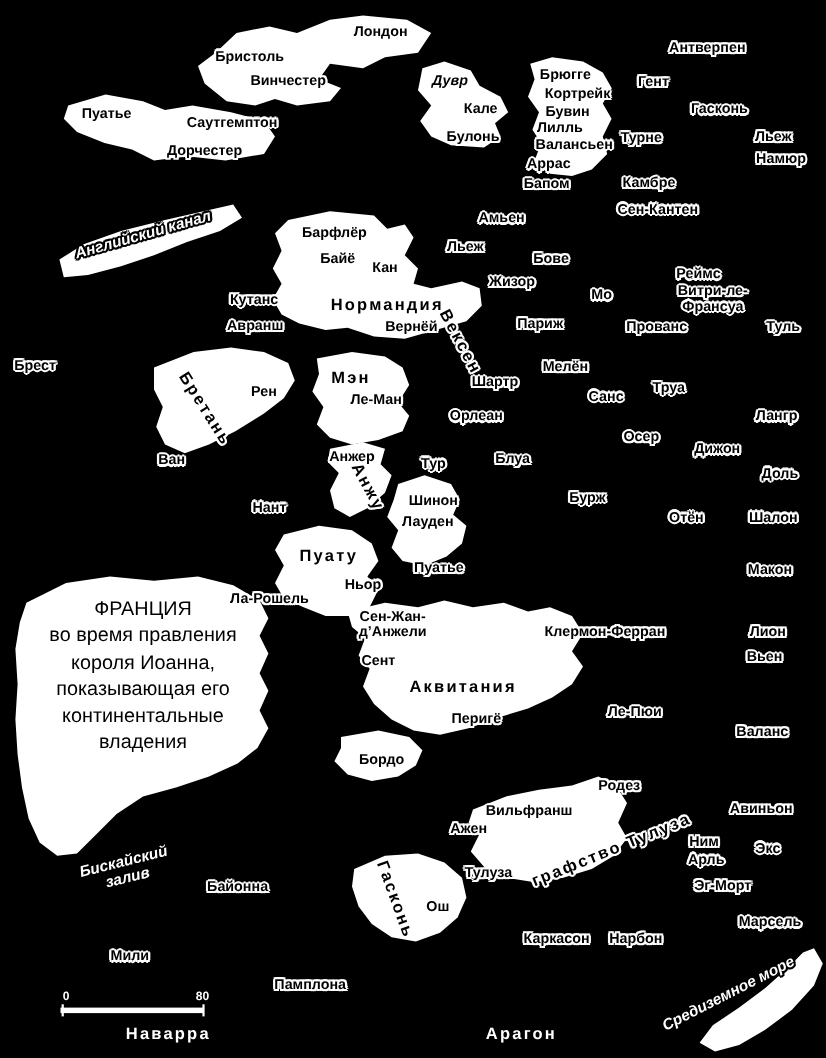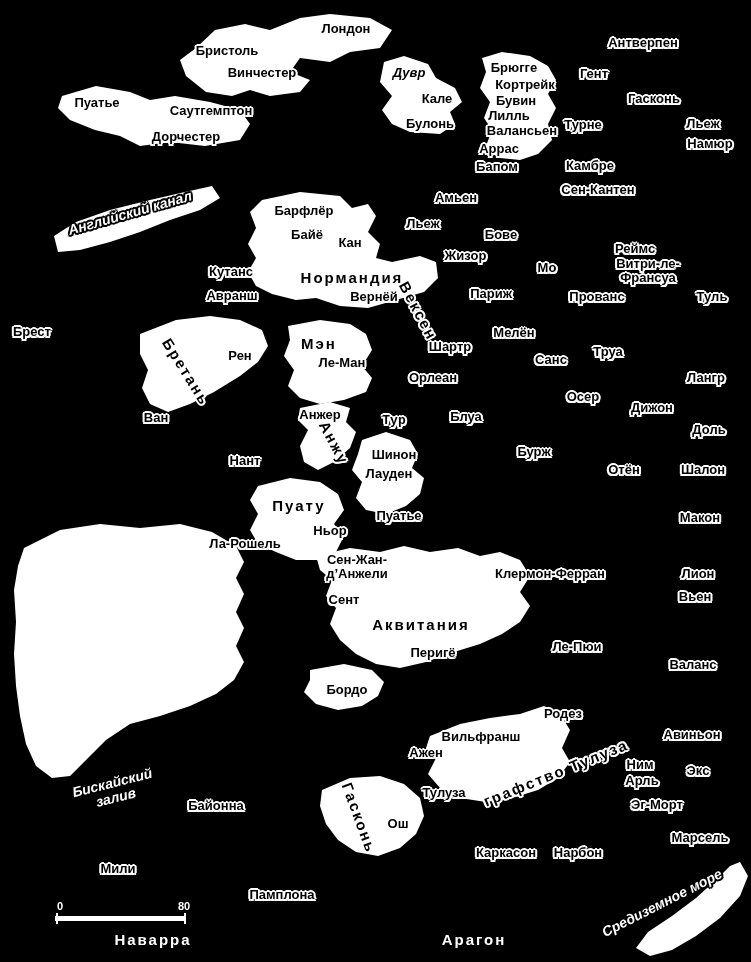--- a/index.html
+++ b/index.html
@@ -122,20 +122,26 @@
 
     <path fill="#ffffff" d="M740,862 L748,876 L740,896 L720,918 L696,936 L672,950 L650,956 L636,948 L648,932 L672,916 L696,898 L716,880 L730,866 Z"></path>
   </svg>
 
   <div class="scalebar"></div>
   <div class="scaletick" style="left:56px;"></div>
   <div class="scaletick" style="left:184px;"></div>
   <div class="lbl scale" style="left:60px; top:907px;">0</div>
   <div class="lbl scale" style="left:184px; top:907px;">80</div>
 
+  <div class="lbl title dark plaindark" style="left:130px; top:614px; width:210px;">ФРАНЦИЯ
+во время правления
+короля Иоанна,
+показывающая его
+континентальные
+владения</div>
 
   <div id="seas-layer">
       <div class="lbl sea" style="left: 130px; top: 213px; transform: translate(-50%, -50%) rotate(-16deg);">Английский канал</div>
       <div class="lbl sea" style="left: 114px; top: 790px; transform: translate(-50%, -50%) rotate(-14deg);">Бискайский
 залив</div>
       <div class="lbl sea" style="left: 662px; top: 903px; transform: translate(-50%, -50%) rotate(-27deg);">Средиземное море</div>
     </div>
   <div id="regions-layer">
       <div class="lbl region dark" style="left: 352px; top: 278px; transform: translate(-50%, -50%);">Нормандия</div>
       <div class="lbl region dark" style="left: 186px; top: 372px; transform: translate(-50%, -50%) rotate(58deg);">Бретань</div>
@@ -197,21 +203,21 @@
       <div class="lbl  dark" style="left: 450px; top: 347px; transform: translate(-50%, -50%);">Шартр</div>
       <div class="lbl  dark" style="left: 514px; top: 333px; transform: translate(-50%, -50%);">Мелён</div>
       <div class="lbl  dark" style="left: 551px; top: 360px; transform: translate(-50%, -50%);">Санс</div>
       <div class="lbl  dark" style="left: 608px; top: 352px; transform: translate(-50%, -50%);">Труа</div>
       <div class="lbl  dark" style="left: 433px; top: 378px; transform: translate(-50%, -50%);">Орлеан</div>
       <div class="lbl  dark" style="left: 583px; top: 397px; transform: translate(-50%, -50%);">Осер</div>
       <div class="lbl  dark" style="left: 706px; top: 378px; transform: translate(-50%, -50%);">Лангр</div>
       <div class="lbl  dark" style="left: 652px; top: 408px; transform: translate(-50%, -50%);">Дижон</div>
       <div class="lbl  dark" style="left: 156px; top: 418px; transform: translate(-50%, -50%);">Ван</div>
       <div class="lbl  dark" style="left: 320px; top: 415px; transform: translate(-50%, -50%);">Анжер</div>
-      <div class="lbl  dark" style="left: 394px; top: 421px; transform: translate(-50%, -50%); font-family: Liberation Mono, monospace;">Тур</div>
+      <div class="lbl  dark" style="left: 394px; top: 421px; transform: translate(-50%, -50%);">Тур</div>
       <div class="lbl  dark" style="left: 466px; top: 417px; transform: translate(-50%, -50%);">Блуа</div>
       <div class="lbl  dark" style="left: 709px; top: 430px; transform: translate(-50%, -50%);">Доль</div>
       <div class="lbl  dark" style="left: 245px; top: 461px; transform: translate(-50%, -50%);">Нант</div>
       <div class="lbl  dark" style="left: 394px; top: 455px; transform: translate(-50%, -50%);">Шинон</div>
       <div class="lbl  dark" style="left: 389px; top: 474px; transform: translate(-50%, -50%);">Лауден</div>
       <div class="lbl  dark" style="left: 534px; top: 452px; transform: translate(-50%, -50%);">Бурж</div>
       <div class="lbl  dark" style="left: 624px; top: 470px; transform: translate(-50%, -50%);">Отён</div>
       <div class="lbl  dark" style="left: 703px; top: 470px; transform: translate(-50%, -50%);">Шалон</div>
       <div class="lbl  dark" style="left: 399px; top: 516px; transform: translate(-50%, -50%);">Пуатье</div>
       <div class="lbl  dark" style="left: 330px; top: 531px; transform: translate(-50%, -50%);">Ньор</div>

